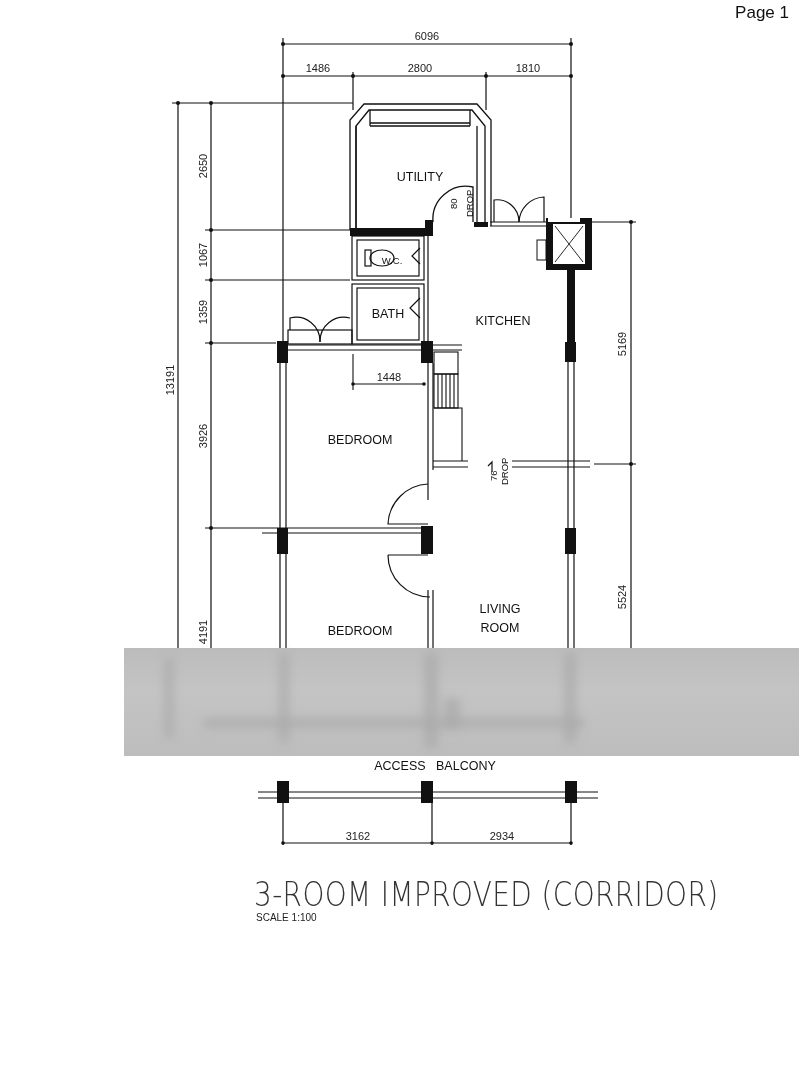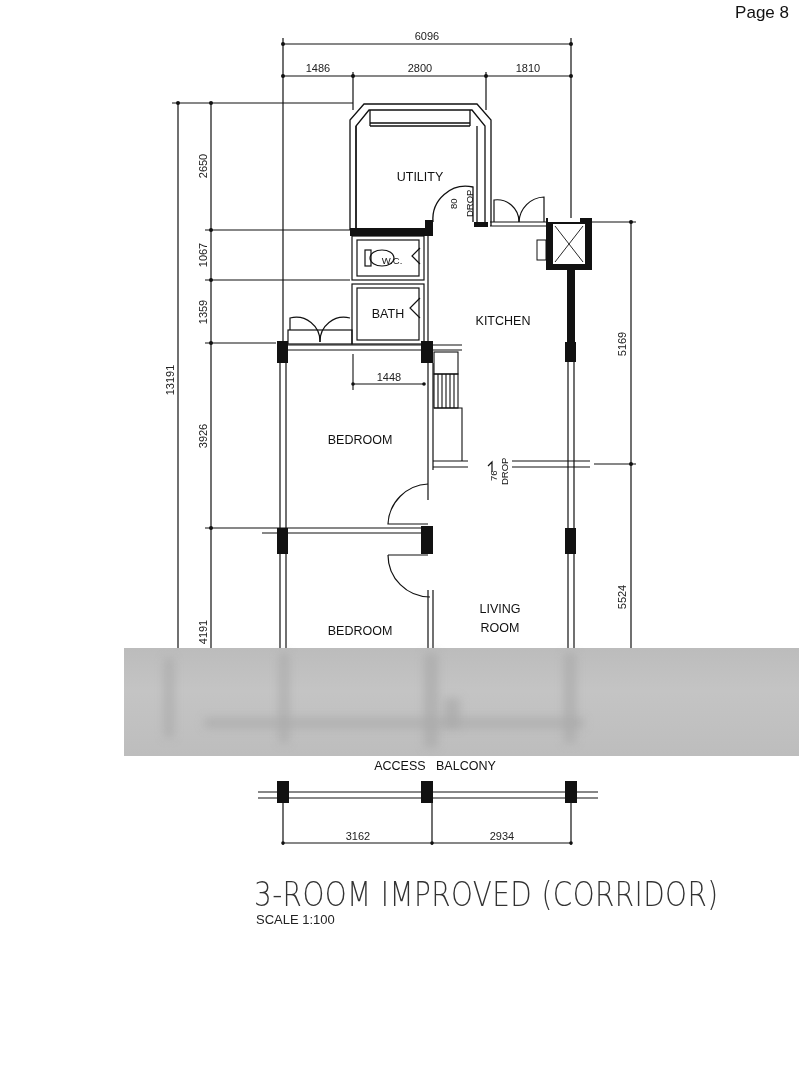--- a/index.html
+++ b/index.html
@@ -6,30 +6,30 @@
   body { width:799px; height:1085px; position:relative; overflow:hidden;
          font-family:"Liberation Sans", sans-serif; color:#111; }
   .page-label { position:absolute; top:3px; right:10px; font-size:17px; color:#111; }
   svg.plan { position:absolute; left:0; top:0; }
   .dim { font-family:"Liberation Sans", sans-serif; font-size:11px; fill:#222; }
   .room { font-family:"Liberation Sans", sans-serif; font-size:12.5px; fill:#111; transform-box:fill-box; }
   .small { font-size:9.5px; }
   .title { position:absolute; left:254px; top:874px; font-family:"DejaVu Sans", sans-serif;
            font-size:34px; font-weight:200; letter-spacing:0.5px; color:#333;
            transform:scaleX(0.82); transform-origin:left top; white-space:nowrap; }
-  .scale { position:absolute; left:256px; top:912px; font-size:13px; color:#222; }
+  .scale { position:absolute; left:256px; top:912px; font-size:10px; color:#222; }
   .blur-band { position:absolute; left:124px; top:648px; width:675px; height:108px;
                background:linear-gradient(180deg,#bcbcbc,#c4c4c4 40%,#bdbdbd);
                filter:blur(0.5px); }
   .blur-band .ghost { position:absolute; background:#a9a9a9; filter:blur(5px); opacity:.7; }
 </style>
 </head>
 <body>
 
-<div class="page-label">Page 8</div>
+<div class="page-label">Page 1</div>
 
 <svg class="plan" width="799" height="1085" viewBox="0 0 799 1085" xmlns="http://www.w3.org/2000/svg">
   <g stroke="#111" stroke-width="1.2" fill="none">
 
     <line x1="283" y1="44" x2="571" y2="44"></line>
     <line x1="283" y1="76" x2="571" y2="76"></line>
     <line x1="283" y1="38" x2="283" y2="345"></line>
     <line x1="571" y1="38" x2="571" y2="225"></line>
     <line x1="353" y1="72" x2="353" y2="110"></line>
     <line x1="486" y1="72" x2="486" y2="110"></line>

